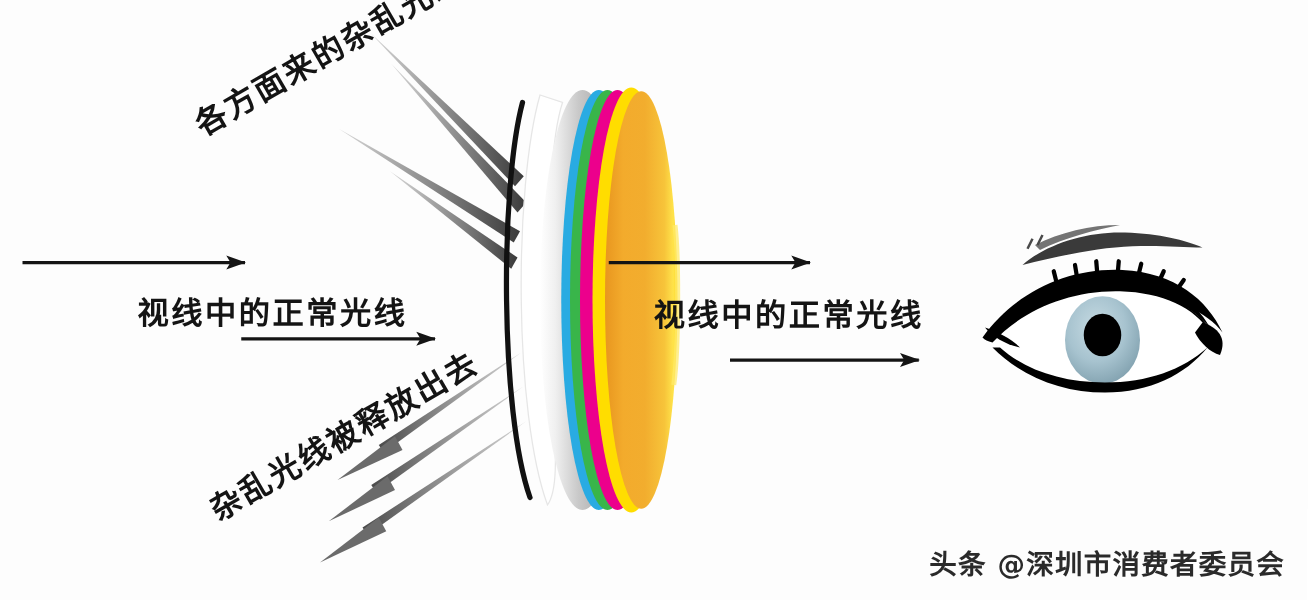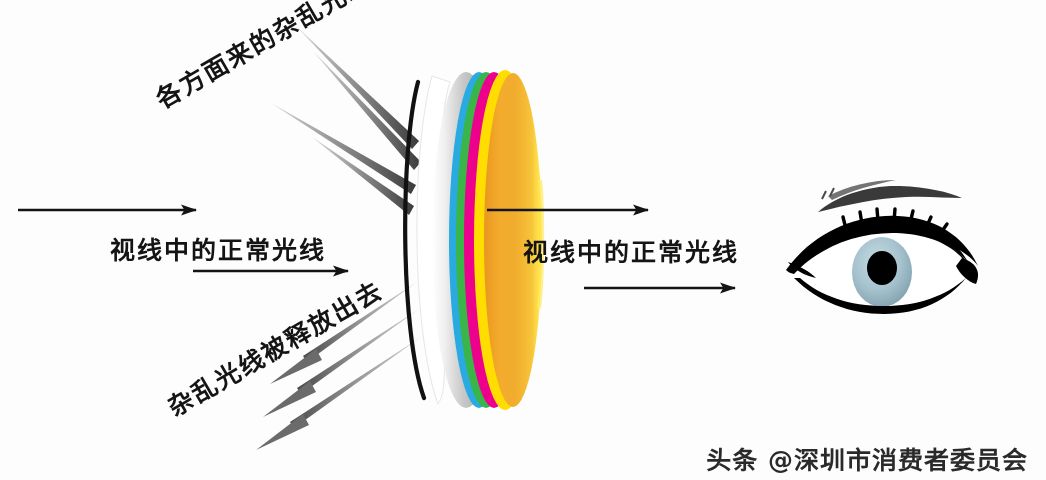--- a/index.html
+++ b/index.html
@@ -53,22 +53,22 @@
   #label-scattered-out {
     left: 160px;
     top: 392px;
     font-size: 25px;
     transform: rotate(-30deg);
     transform-origin: left top;
   }
   #watermark {
     position: absolute;
     right: 18px;
-    bottom: 4px;
-    font-size: 25px;
+    bottom: 15px;
+    font-size: 22px;
     font-weight: 700;
     color: #1f1f1f;
     letter-spacing: 1px;
     opacity: 0.95;
     white-space: nowrap;
     font-family: "DejaVu Sans", "Liberation Sans", sans-serif;
   }
 </style>
 </head>
 <body>

